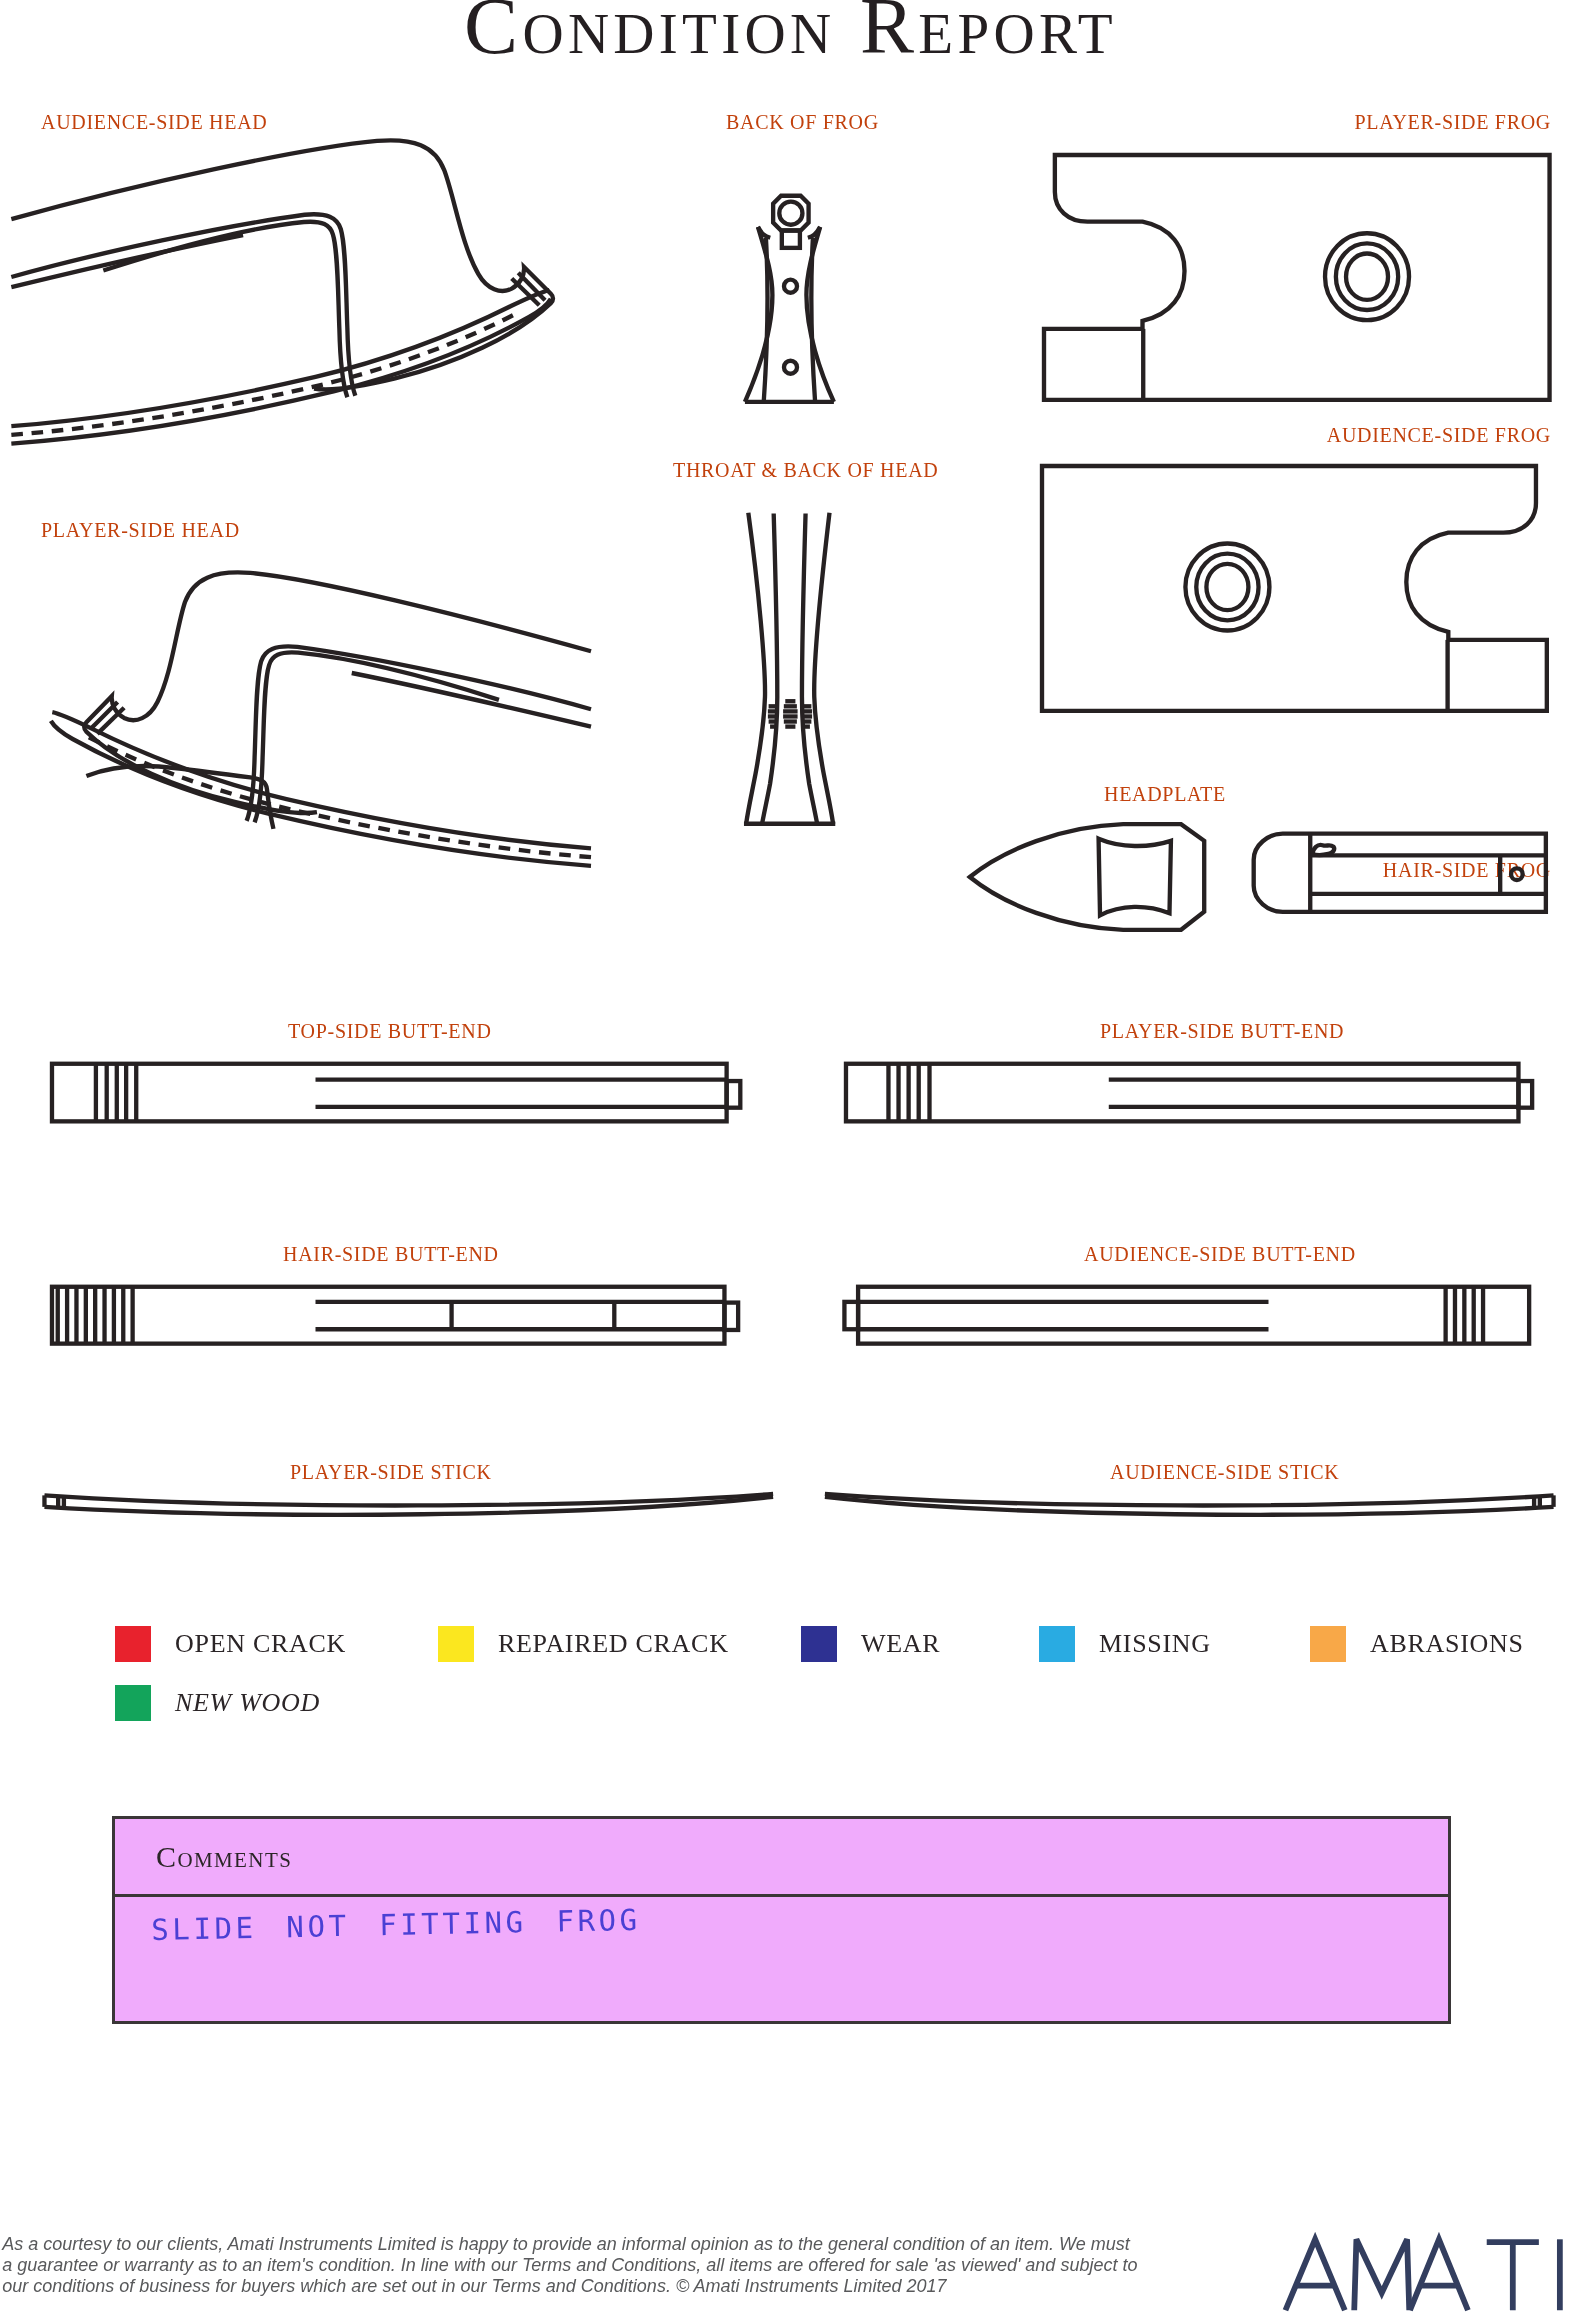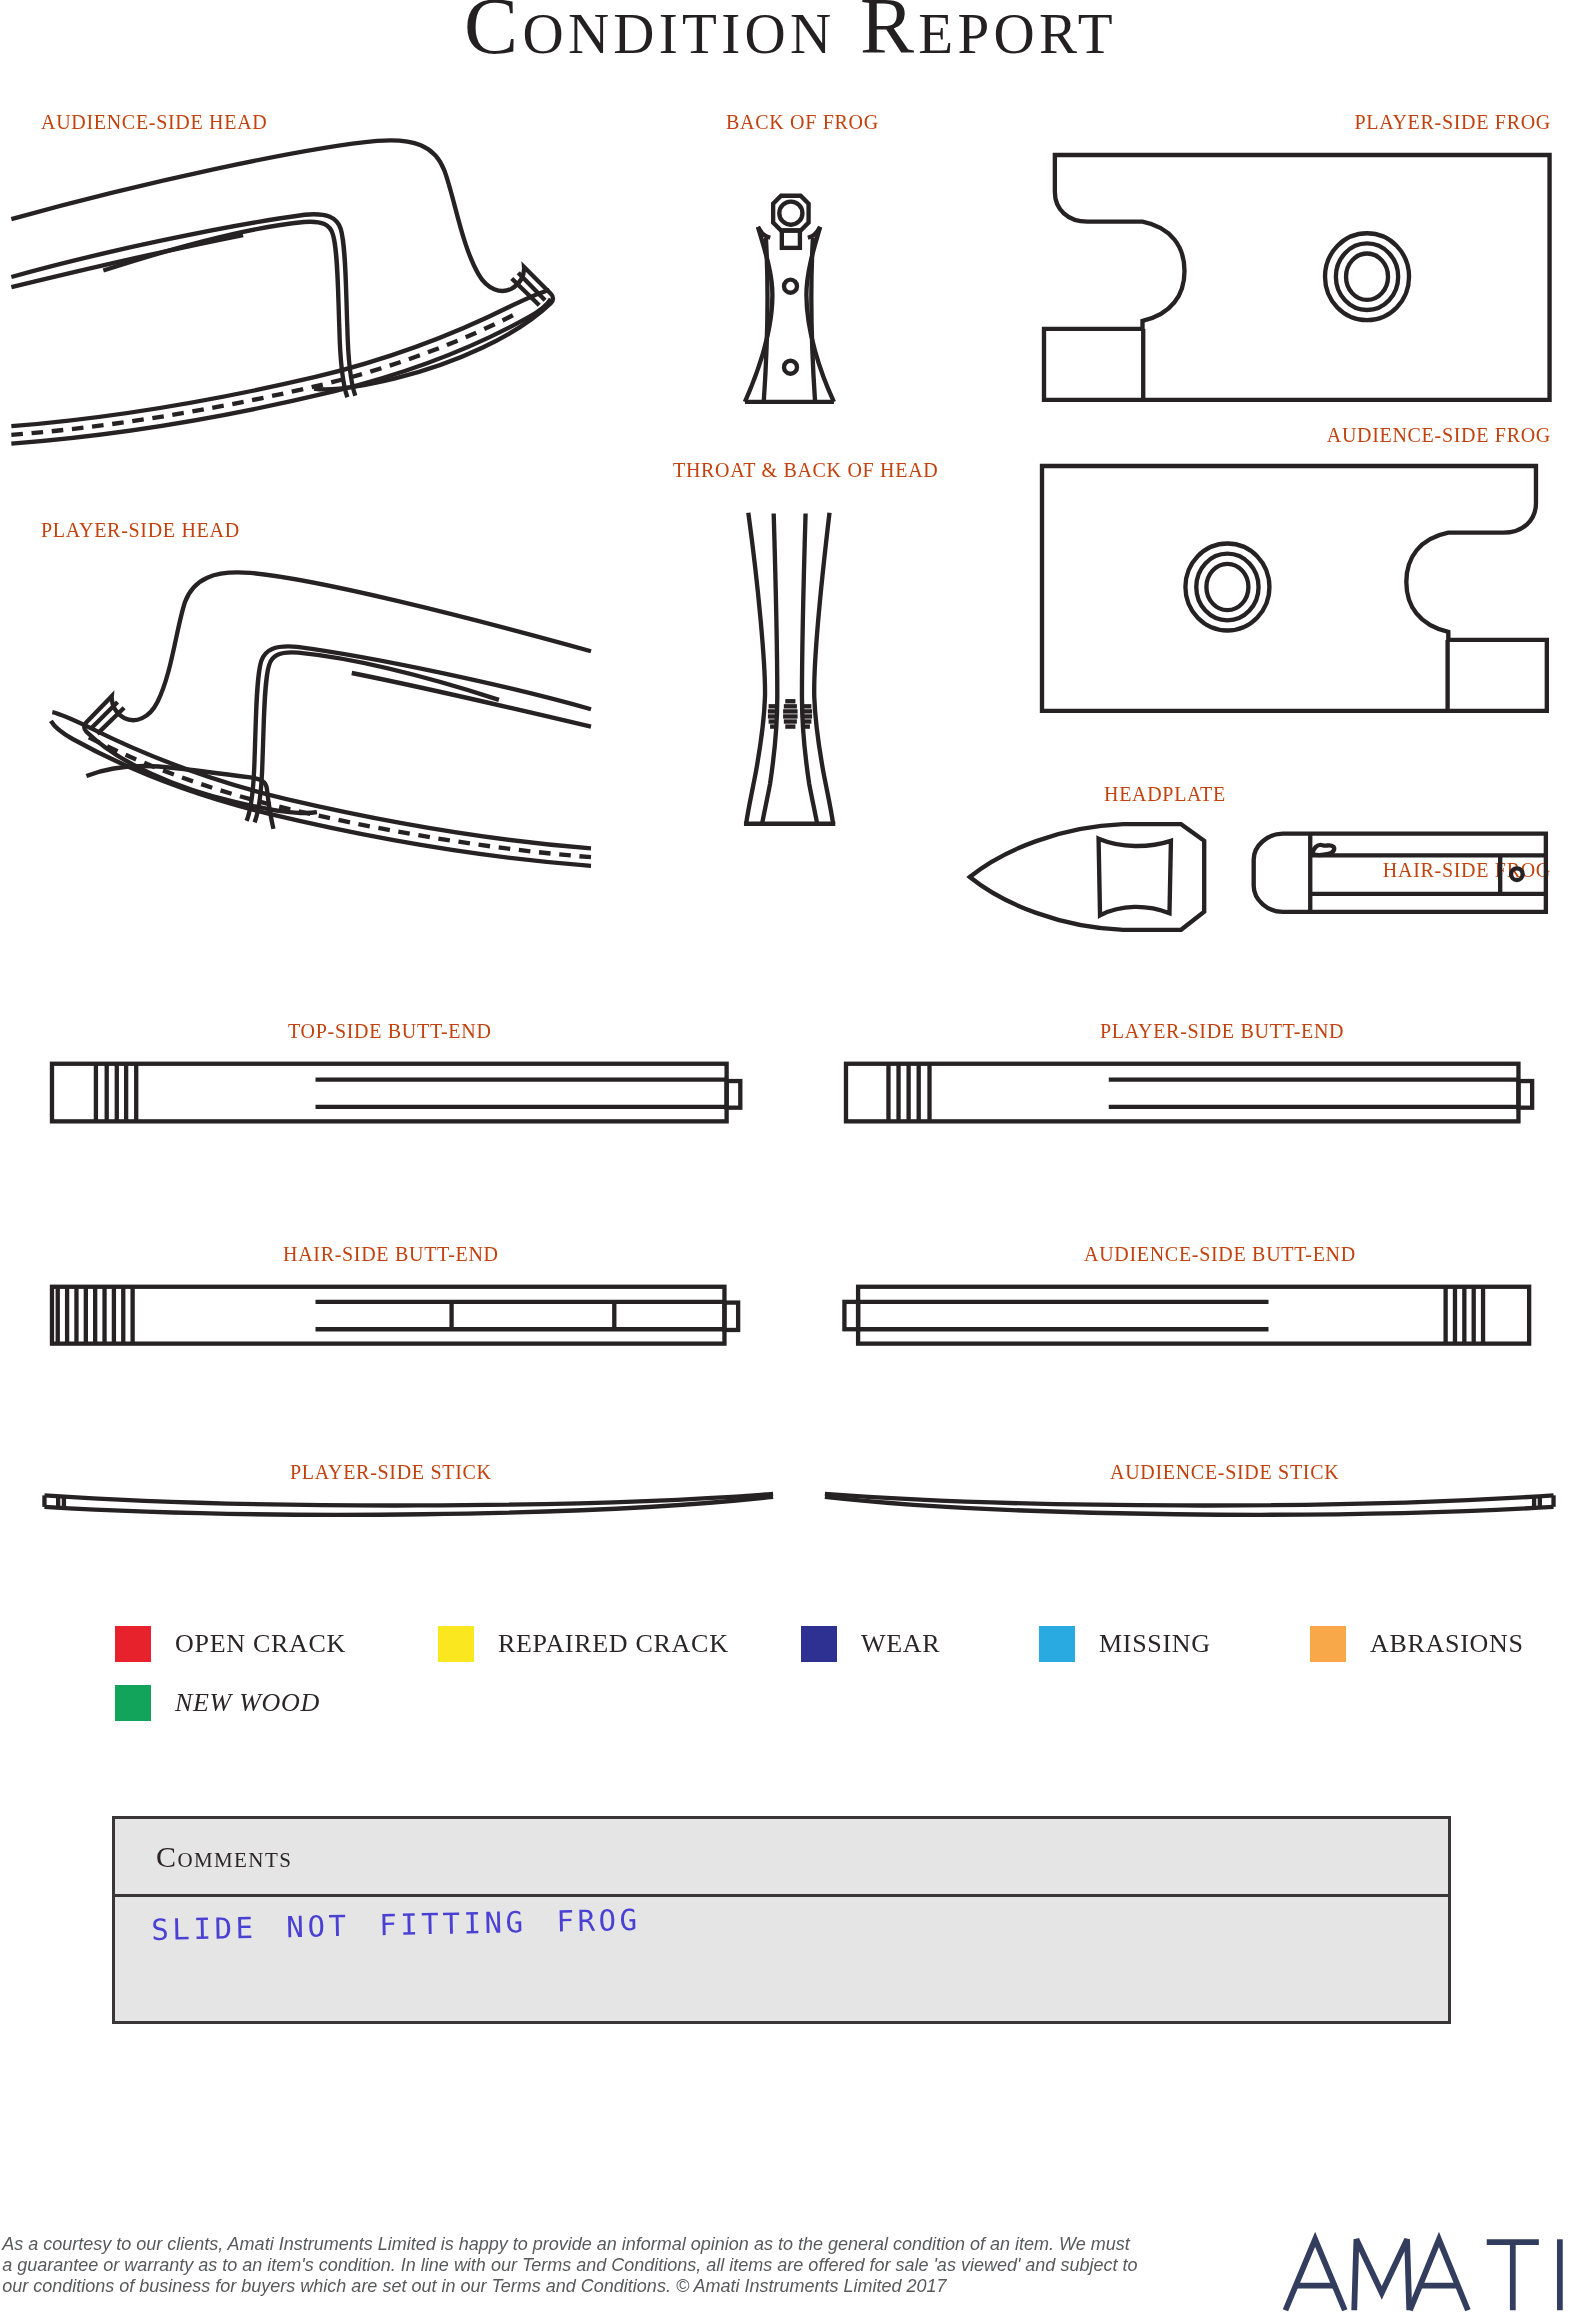--- a/index.html
+++ b/index.html
@@ -23,21 +23,21 @@
     stroke:#262122;fill:none;stroke-width:6;
   }
   .legend-item{position:absolute;display:flex;align-items:center;}
   .legend-swatch{width:36px;height:36px;flex:0 0 auto;}
   .legend-label{
     margin-left:24px;font-size:26px;line-height:36px;letter-spacing:0.7px;
     color:#2b2527;white-space:nowrap;
   }
   .comments-box{
     position:absolute;left:112px;top:1816px;width:1339px;height:208px;
-    border:3.6px solid #3a3637;box-sizing:border-box;background:#e5e5e5;
+    border:3.6px solid #3a3637;box-sizing:border-box;background:#f0abfc;
   }
   .comments-header{
     height:78px;border-bottom:3.6px solid #3a3637;box-sizing:border-box;
     padding-left:41px;font-variant:small-caps;font-size:30px;line-height:75px;
     letter-spacing:1.4px;color:#2b2527;
   }
   .comments-note{
     margin:16px 0 0 36px;font-family:"DejaVu Sans Mono", monospace;
     font-size:29px;letter-spacing:3.6px;word-spacing:8.7px;
     transform:rotate(-1.2deg);transform-origin:left top;white-space:nowrap;

